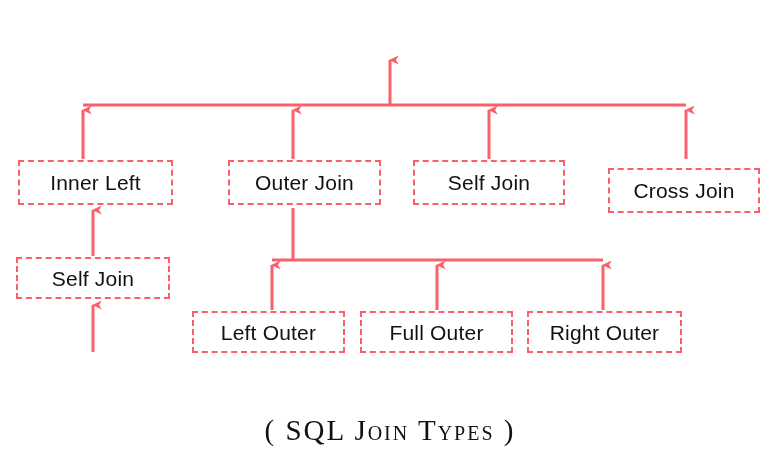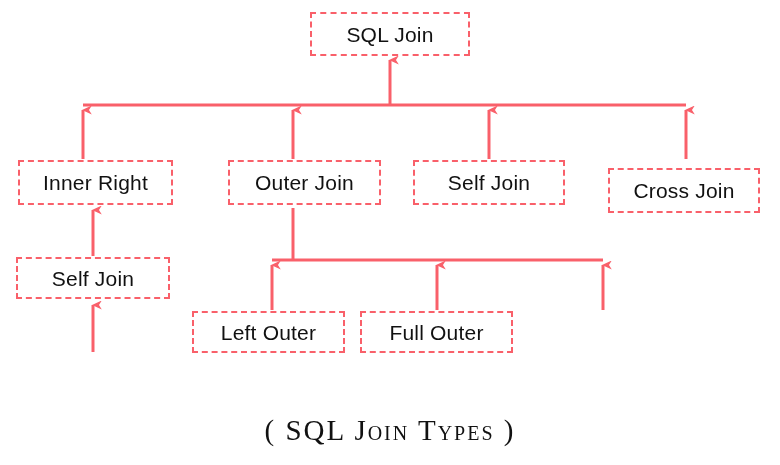--- a/index.html
+++ b/index.html
@@ -82,26 +82,23 @@
       <line x1="93" y1="352" x2="93" y2="305" marker-end="url(#arrowUp)"></line>
 
       <line x1="272" y1="260" x2="603" y2="260"></line>
       <line x1="293" y1="260" x2="293" y2="208"></line>
       <line x1="272" y1="310" x2="272" y2="265" marker-end="url(#arrowUp)"></line>
       <line x1="437" y1="310" x2="437" y2="265" marker-end="url(#arrowUp)"></line>
       <line x1="603" y1="310" x2="603" y2="265" marker-end="url(#arrowUp)"></line>
     </g>
   </svg>
 
-  <div class="node" style="left:310px; top:12px; width:160px; height:44px;">
-    <span class="node-label">SQL Join</span>
-  </div>
 
   <div class="node" style="left:18px; top:160px; width:155px; height:45px;">
-    <span class="node-label">Inner Right</span>
+    <span class="node-label">Inner Left</span>
   </div>
 
   <div class="node" style="left:228px; top:160px; width:153px; height:45px;">
     <span class="node-label">Outer Join</span>
   </div>
 
   <div class="node" style="left:413px; top:160px; width:152px; height:45px;">
     <span class="node-label">Self Join</span>
   </div>
 
@@ -114,17 +111,20 @@
   </div>
 
   <div class="node" style="left:360px; top:311px; width:153px; height:42px;">
     <span class="node-label">Full Outer</span>
   </div>
 
   <div class="node" style="left:192px; top:311px; width:153px; height:42px;">
     <span class="node-label">Left Outer</span>
   </div>
 
+  <div class="node" style="left:527px; top:311px; width:155px; height:42px;">
+    <span class="node-label">Right Outer</span>
+  </div>
 
 
   <div id="caption">( SQL Join Types )</div>
 
 </div>
 
 </body></html>

